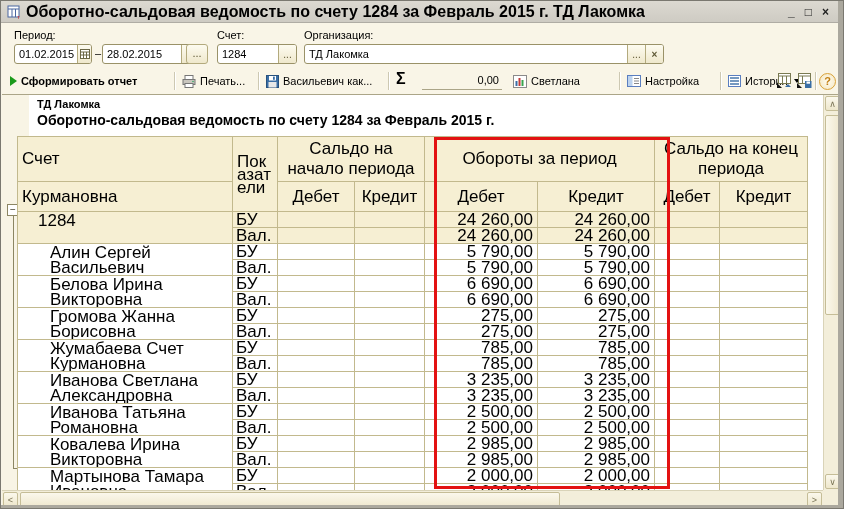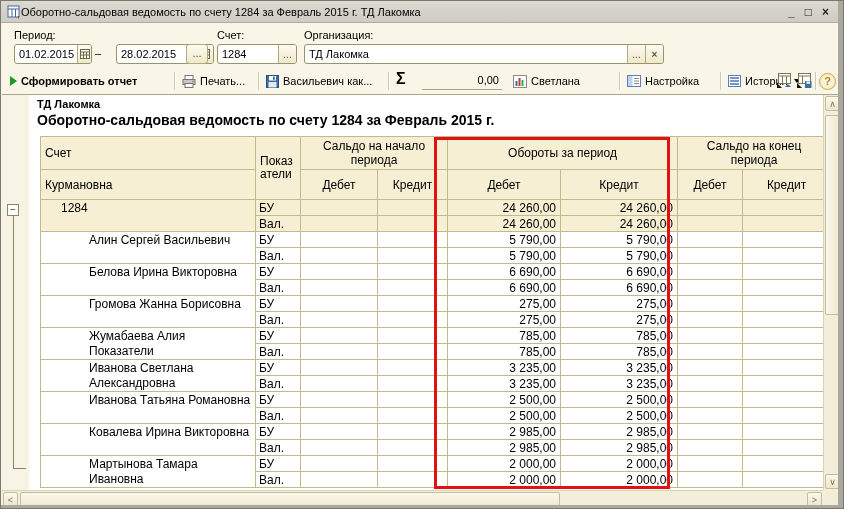--- a/index.html
+++ b/index.html
@@ -4,21 +4,21 @@
 <style>
   html,body{margin:0;padding:0;background:#c8c4b8;font-family:"Liberation Sans","DejaVu Sans",sans-serif;}
   *{box-sizing:border-box;}
   .window{position:relative;width:844px;height:509px;background:#F8F4E6;border:1px solid #7a7870;overflow:hidden;}
   
   .frame-right{position:absolute;top:0;right:0;width:5px;height:100%;background:#ABA89E;z-index:40;}
   .frame-bottom{position:absolute;left:0;bottom:0;width:100%;height:3px;background:#ABA89E;z-index:40;}
 
   
   .titlebar{position:absolute;left:0;top:0;width:100%;height:22px;background:linear-gradient(#DCD9D1,#CECBC3);display:flex;align-items:center;padding:0 6px;border-bottom:1px solid #AFACA4;z-index:30;}
-  .titlebar .ttl{font-size:11px;font-weight:normal;color:#000;white-space:nowrap;overflow:hidden;flex:1;}
+  .titlebar .ttl{font-size:16px;font-weight:bold;color:#000;margin-left:5px;white-space:nowrap;overflow:hidden;flex:1;}
   .t-btns{display:flex;gap:10px;margin-right:8px;font-size:12px;font-weight:bold;color:#222;}
   .t-btns span{cursor:default;line-height:18px;}
 
   
   .params{position:absolute;left:1px;top:22px;width:838px;height:45px;background:#F9F5E7;z-index:20;}
   .plabel{position:absolute;top:6px;font-size:11px;color:#000;}
   .field{position:absolute;top:21px;height:20px;display:flex;align-items:stretch;border:1px solid #9A9268;border-radius:3px;background:#fff;overflow:hidden;}
   .field .ftext{font-size:11px;padding:3px 3px 12px 4px;color:#000;white-space:nowrap;flex:1;}
   .fbtn{width:18px;display:flex;align-items:center;justify-content:center;background:linear-gradient(#FDFBF0,#EFE8CC);border-left:1px solid #B3AA7D;font-size:10px;color:#5d5733;}
   .btn-dots{position:absolute;top:21px;height:20px;width:22px;border:1px solid #B3AA7D;border-radius:3px;background:linear-gradient(#FDFBF0,#EFE8CC);font-size:11px;color:#5d5733;text-align:center;line-height:16px;}
@@ -37,35 +37,35 @@
 
   
   .report{position:absolute;left:1px;top:94px;width:821px;height:395px;background:#fff;overflow:hidden;}
   .gutter{position:absolute;left:0;top:0;width:27px;height:100%;background:#F8F4E5;}
   .minusbox{position:absolute;left:5px;top:109px;width:12px;height:12px;border:1px solid #8C8663;background:#fff;font-size:10px;line-height:9px;text-align:center;color:#3d3a28;}
   .treeline-v{position:absolute;left:11px;top:121px;width:1px;height:252px;background:#8C8663;}
   .treeline-h{position:absolute;left:11px;top:373px;width:13px;height:1px;background:#8C8663;}
   .rorg{position:absolute;left:35px;top:3px;font-size:11px;font-weight:bold;color:#000;}
   .rtitle{position:absolute;left:35px;top:17px;font-size:14px;font-weight:bold;color:#000;white-space:nowrap;}
 
-  table.osv{position:absolute;left:38px;top:41px;border-collapse:collapse;table-layout:fixed;width:790px;font-size:12px;color:#000;}
+  table.osv{position:absolute;left:15px;top:41px;border-collapse:collapse;table-layout:fixed;width:790px;font-size:17px;color:#000;}
   table.osv th,table.osv td{border:1px solid #C2B98D;overflow:hidden;}
   table.osv th{background:#F6EFD3;font-weight:normal;padding:2px 4px;}
   .hr1 th{height:30px;}
   .hr2 th{height:30px;}
   th.h-left{text-align:left;padding-left:6px;}
   th.h-center{text-align:center;}
   th.h-ind{text-align:left;padding:2px 3px;overflow-wrap:anywhere;line-height:13px;}
   td{height:16px;padding:0 4px;line-height:14px;vertical-align:middle;background:#fff;}
   td.c-name{vertical-align:top;padding-top:1px;line-height:15px;}
   td.c-num{text-align:right;white-space:nowrap;}
   td.c-ind{padding-left:3px;}
   tbody.acc td{background:#F6EFD3;}
   tbody.acc td.c-name{padding-left:20px;}
-  tbody.grp td.c-name{padding-left:48px;}
+  tbody.grp td.c-name{padding-left:32px;}
 
   
   .redbox{position:absolute;left:433px;top:136px;width:236px;height:352px;border:3px solid #E31212;z-index:25;pointer-events:none;}
 
   
   .vscroll{position:absolute;left:822px;top:94px;width:17px;height:395px;background:#F3EEDA;border-left:1px solid #D9D3B8;z-index:20;}
   .hscroll{position:absolute;left:1px;top:489px;width:821px;height:17px;background:#F3EEDA;border-top:1px solid #D9D3B8;z-index:20;}
   .scorner{position:absolute;left:822px;top:489px;width:17px;height:17px;background:#F3EEDA;z-index:20;}
   .sarrow{position:absolute;background:linear-gradient(#FBF8EC,#EEE7CC);border:1px solid #C5BD97;border-radius:2px;color:#7A7455;font-size:9px;display:flex;align-items:center;justify-content:center;}
   .va-up{left:1px;top:1px;width:15px;height:15px;}
@@ -110,21 +110,21 @@
         <svg width="10" height="10" viewBox="0 0 10 10">
             <rect x="0.5" y="0.5" width="9" height="9" fill="#fff" stroke="#6b6747"></rect>
             <line x1="0.5" y1="3" x2="9.5" y2="3" stroke="#6b6747"></line>
             <line x1="3.5" y1="3" x2="3.5" y2="9.5" stroke="#6b6747"></line>
             <line x1="6.5" y1="3" x2="6.5" y2="9.5" stroke="#6b6747"></line>
             <line x1="0.5" y1="6" x2="9.5" y2="6" stroke="#6b6747"></line>
           </svg>
       </span>
     </div>
     <span class="dash" style="left:93px">–</span>
-    <div class="field" style="left:114px;width:98px">
+    <div class="field" style="left:100px;width:98px">
       <span class="ftext">28.02.2015</span>
       <span class="fbtn">
         <svg width="10" height="10" viewBox="0 0 10 10">
             <rect x="0.5" y="0.5" width="9" height="9" fill="#fff" stroke="#6b6747"></rect>
             <line x1="0.5" y1="3" x2="9.5" y2="3" stroke="#6b6747"></line>
             <line x1="3.5" y1="3" x2="3.5" y2="9.5" stroke="#6b6747"></line>
             <line x1="6.5" y1="3" x2="6.5" y2="9.5" stroke="#6b6747"></line>
             <line x1="0.5" y1="6" x2="9.5" y2="6" stroke="#6b6747"></line>
           </svg>
       </span>
@@ -350,21 +350,21 @@
           <td class="c-num"></td>
           <td class="c-num">275,00</td>
           <td class="c-num">275,00</td>
           <td class="c-num"></td>
           <td class="c-num"></td>
         </tr>
       </tbody>
 
       <tbody class="grp">
         <tr>
-          <td class="c-name" rowspan="2">Жумабаева Алия Показатели</td>
+          <td class="c-name" rowspan="2">Жумабаева Счет Курмановна</td>
           <td class="c-ind">БУ</td>
           <td class="c-num"></td>
           <td class="c-num"></td>
           <td class="c-num">785,00</td>
           <td class="c-num">785,00</td>
           <td class="c-num"></td>
           <td class="c-num"></td>
         </tr>
         <tr>
           <td class="c-ind">Вал.</td>

